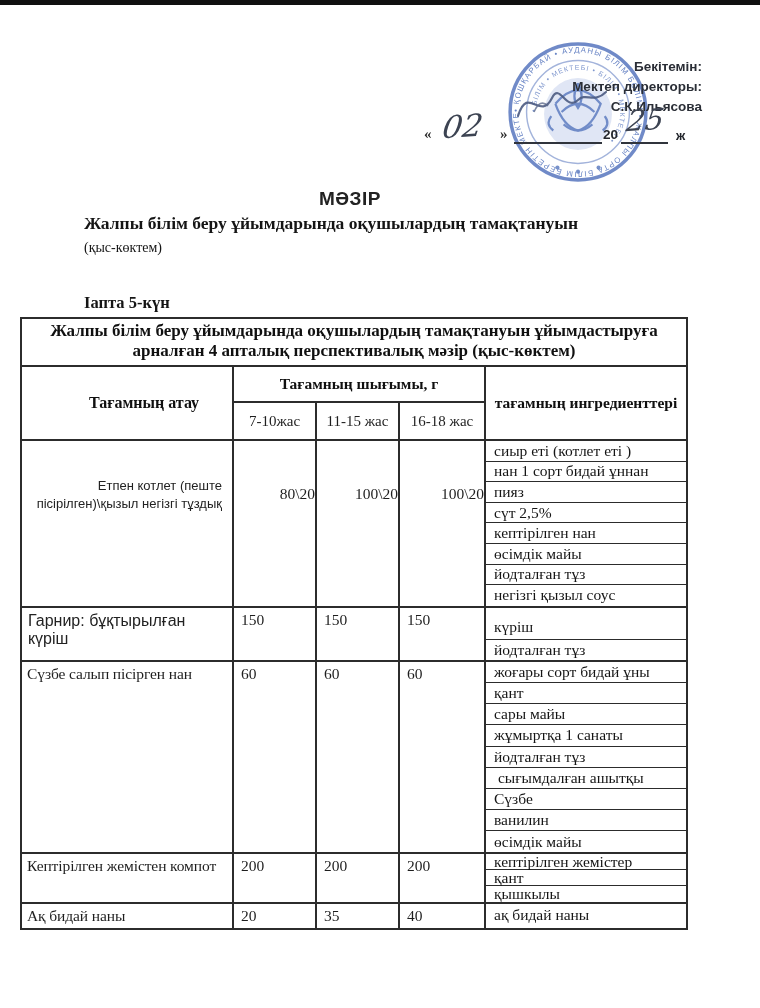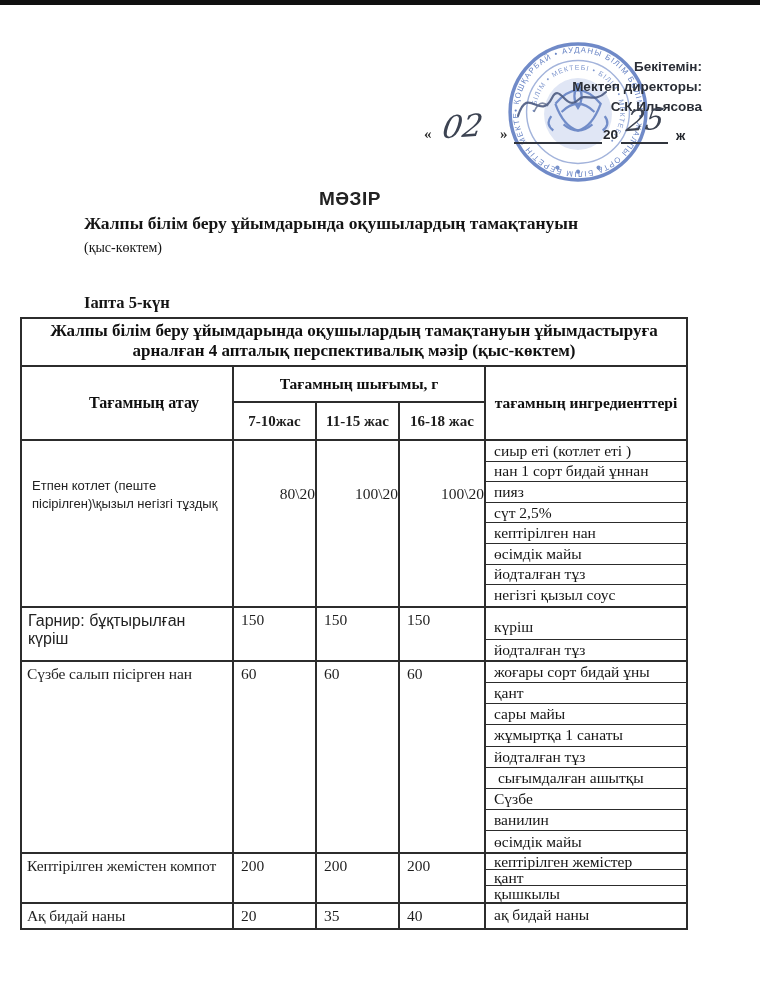--- a/index.html
+++ b/index.html
@@ -73,22 +73,22 @@
   .span-title {
     text-align:center; font-weight:bold; font-size:17px; line-height:20px;
     padding:2px 6px 4px 6px; color:#101010;
   }
   .hcell {
     font-weight:bold; text-align:center; vertical-align:middle; color:#101010;
   }
   .h-dish { font-size:16px;padding-left:34px; }
   .h-output { font-size:15.5px; height:34px; }
   .h-ing { font-size:15.5px; }
-  .age { font-size:15px; height:36px; font-weight:bold; text-align:center; vertical-align:middle; }
-  .dish-c1 { text-align:left; }
+  .age { font-size:15px; height:36px; font-weight:normal; text-align:center; vertical-align:middle; }
+  .dish-c1 { text-align:right; }
   .dish-c1 .inner {
     margin-top:36px; padding:0 10px;
     font-family:"Liberation Sans", sans-serif; font-size:13px; line-height:18px; color:#222;
   }
   .dish-sans { font-family:"Liberation Sans", sans-serif; font-size:16px; padding:4px 6px; color:#222; }
   .dish-serif { font-size:15.5px; padding:3px 5px; letter-spacing:-0.1px;margin-top:12px; }
   .val { font-size:15.5px; padding:3px 0 0 7px; }
   .val-mid { padding:44px 0 0 0; text-align:right; }
   .ing-cell { padding:0; }
   .ing {

